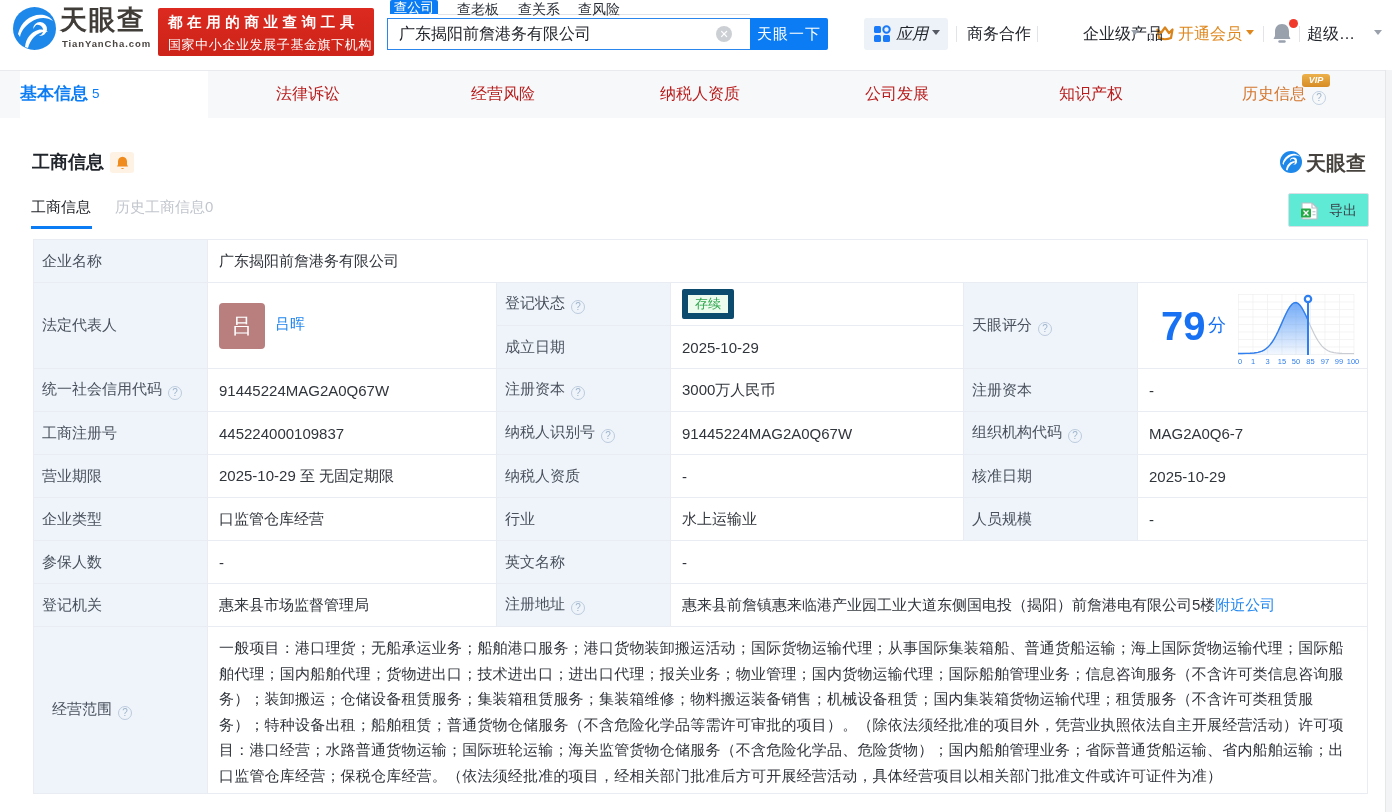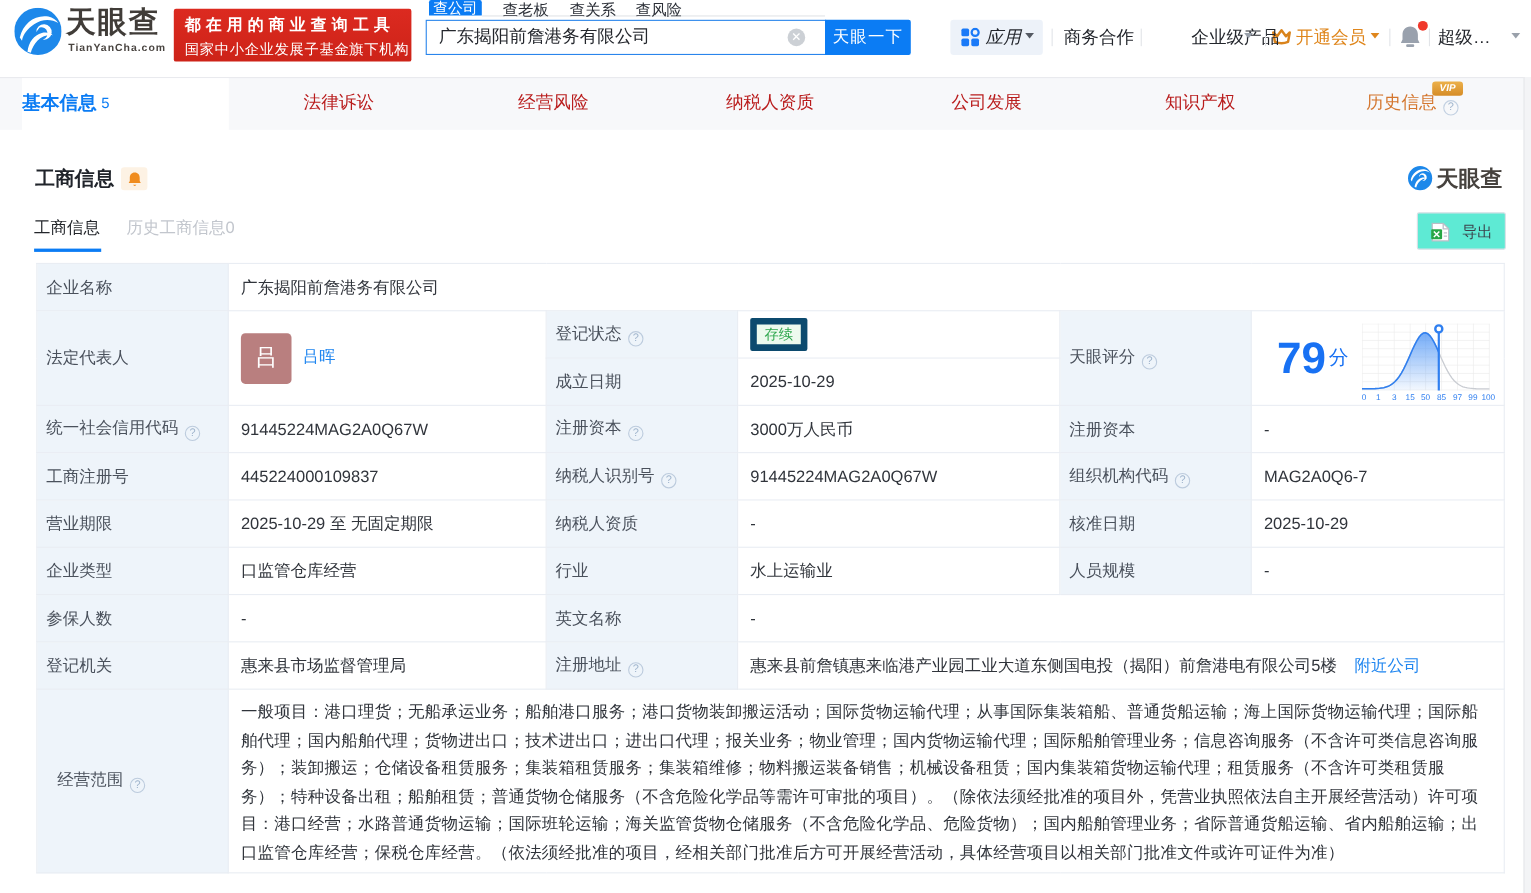--- a/index.html
+++ b/index.html
@@ -245,21 +245,21 @@
 <tr style="height:43px">
         <td class="lb">参保人数</td>
         <td class="vl">-</td>
         <td class="lb">英文名称</td>
         <td class="vl" colspan="3">-</td>
       </tr>
 <tr style="height:43px">
         <td class="lb">登记机关</td>
         <td class="vl">惠来县市场监督管理局</td>
         <td class="lb">注册地址<span class="qmark">?</span></td>
-        <td class="vl" colspan="3">惠来县前詹镇惠来临港产业园工业大道东侧国电投（揭阳）前詹港电有限公司5楼<span class="lnk" style="margin-left:16px;">附近公司</span></td>
+        <td class="vl" colspan="3">惠来县前詹镇惠来临港产业园工业大道东侧国电投（揭阳）前詹港电有限公司5楼<span class="lnk" style="margin-left:0;">附近公司</span></td>
       </tr>
 <tr style="height:167px">
         <td class="lb" style="vertical-align:middle;padding-left:18px;">经营范围<span class="qmark">?</span></td>
         <td class="vl" colspan="5" id="scope" style="line-height:25.5px;padding-top:8px;vertical-align:top;letter-spacing:0.2px;">一般项目：港口理货；无船承运业务；船舶港口服务；港口货物装卸搬运活动；国际货物运输代理；从事国际集装箱船、普通货船运输；海上国际货物运输代理；国际船<br>舶代理；国内船舶代理；货物进出口；技术进出口；进出口代理；报关业务；物业管理；国内货物运输代理；国际船舶管理业务；信息咨询服务（不含许可类信息咨询服<br>务）；装卸搬运；仓储设备租赁服务；集装箱租赁服务；集装箱维修；物料搬运装备销售；机械设备租赁；国内集装箱货物运输代理；租赁服务（不含许可类租赁服<br>务）；特种设备出租；船舶租赁；普通货物仓储服务（不含危险化学品等需许可审批的项目）。（除依法须经批准的项目外，凭营业执照依法自主开展经营活动）许可项<br>目：港口经营；水路普通货物运输；国际班轮运输；海关监管货物仓储服务（不含危险化学品、危险货物）；国内船舶管理业务；省际普通货船运输、省内船舶运输；出<br>口监管仓库经营；保税仓库经营。（依法须经批准的项目，经相关部门批准后方可开展经营活动，具体经营项目以相关部门批准文件或许可证件为准）</td>
       </tr>
 </tbody>
   </table>
 
 <div class="abs" style="left:1385px;top:70px;width:7px;height:742px;background:#f3f4f6;border-left:1px solid #e6e7e9;"></div>
 

